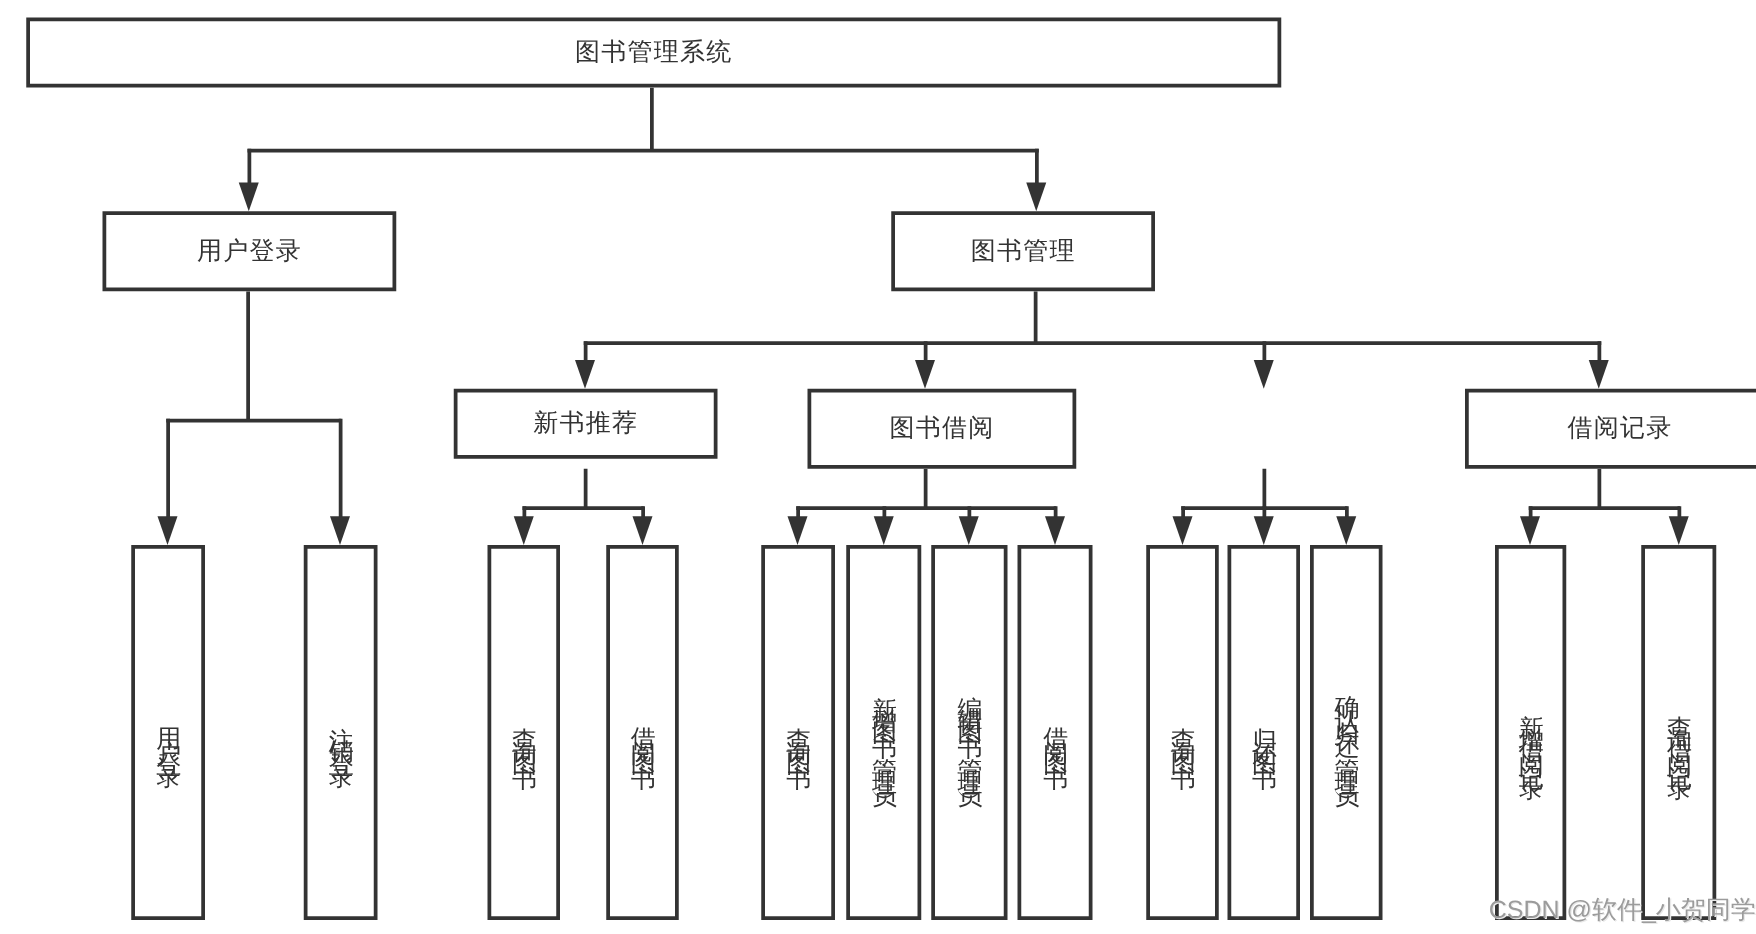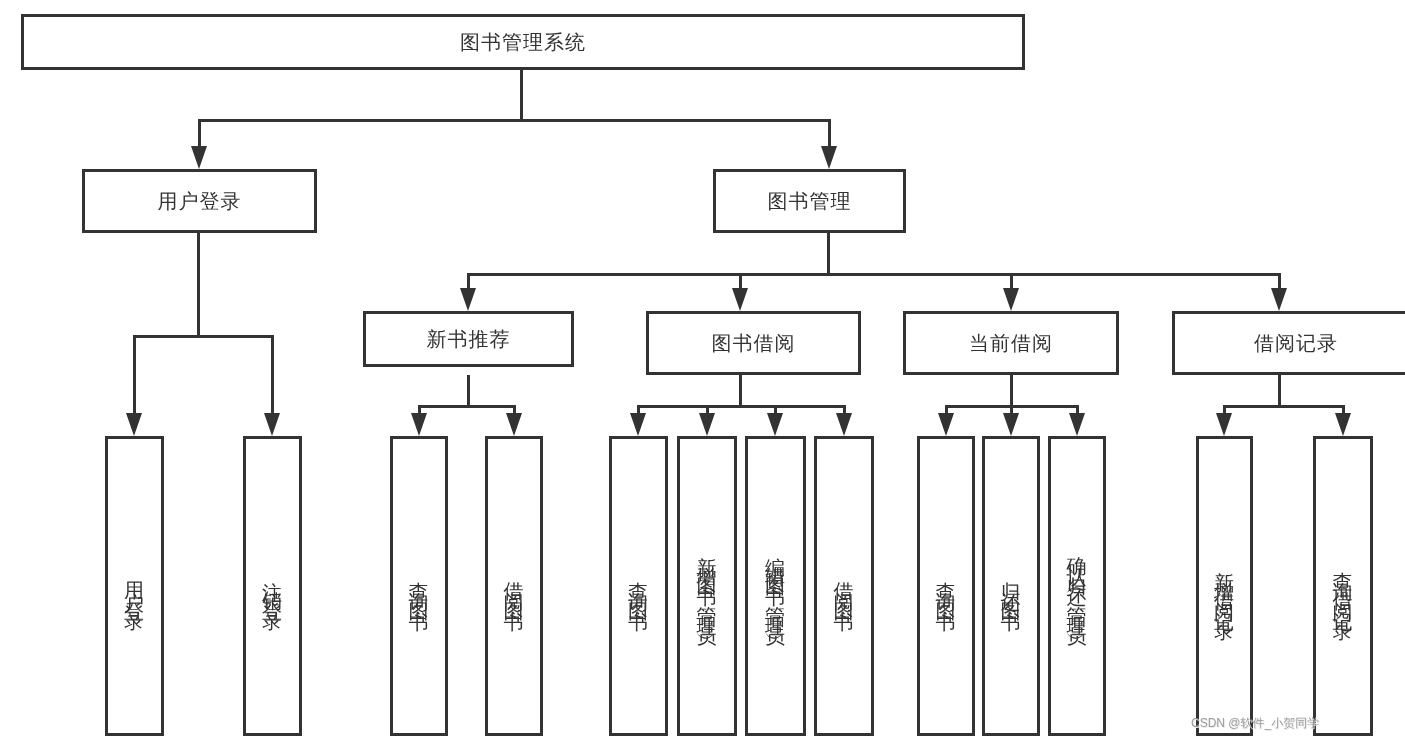--- a/index.html
+++ b/index.html
@@ -44,52 +44,49 @@
     width: 0; height: 0;
     border-left: 8px solid transparent;
     border-right: 8px solid transparent;
     border-top: 23px solid #333333;
     z-index: 1;
   }
   .watermark {
     position: absolute;
     left: 1191px;
     top: 716px;
-    font-size: 12px;
+    font-size: 20px;
     line-height: 1.2;
     color: #9b9b9b;
     text-shadow: 1px 1px 0 #e9e9e9;
     z-index: 6;
     white-space: nowrap;
   }
 </style>
 </head>
 <body>
 
 <div class="stage">
 
   <div class="box hbox" style="left:21px; top:14px; width:1004px; height:56px;">
     <span class="lbl">图书管理系统</span>
   </div>
 
   <div class="box hbox" style="left:82px; top:169px; width:235px; height:64px;">
     <span class="lbl">用户登录</span>
   </div>
-  <div class="box hbox" style="left:713px; top:169px; width:193px; height:64px;align-items:center;">
+  <div class="box hbox" style="left:713px; top:169px; width:211px; height:64px;align-items:center;">
     <span class="lbl">图书管理</span>
   </div>
 
   <div class="box hbox" style="left:363px; top:311px; width:211px; height:56px;">
     <span class="lbl">新书推荐</span>
   </div>
   <div class="box hbox" style="left:633px; top:311px; width:215px; height:64px;margin-left:13px;">
     <span class="lbl">图书借阅</span>
-  </div>
-  <div class="box hbox" style="left:903px; top:311px; width:216px; height:64px;">
-    <span class="lbl">当前借阅</span>
   </div>
   <div class="box hbox" style="left:1172px; top:311px; width:248px; height:64px;">
     <span class="lbl">借阅记录</span>
   </div>
 
   <div class="box vbox" style="left:105px; top:436px; width:59px; height:300px;">
     <span class="lbl">用户登录</span>
   </div>
   <div class="box vbox" style="left:243px; top:436px; width:59px; height:300px;">
     <span class="lbl">注销登录</span>

